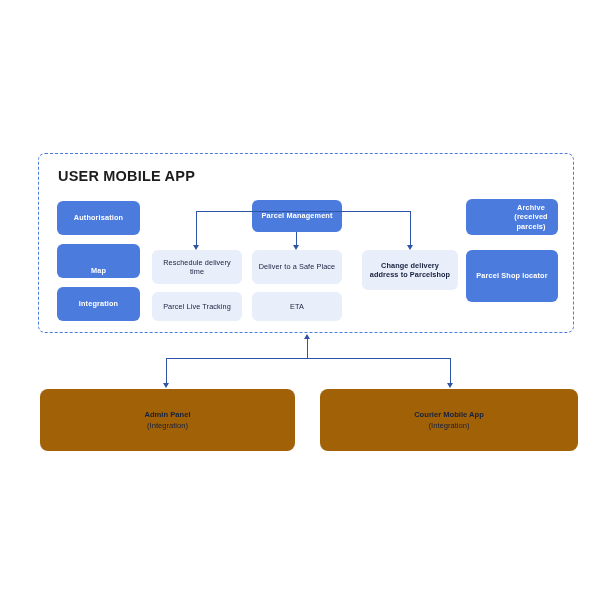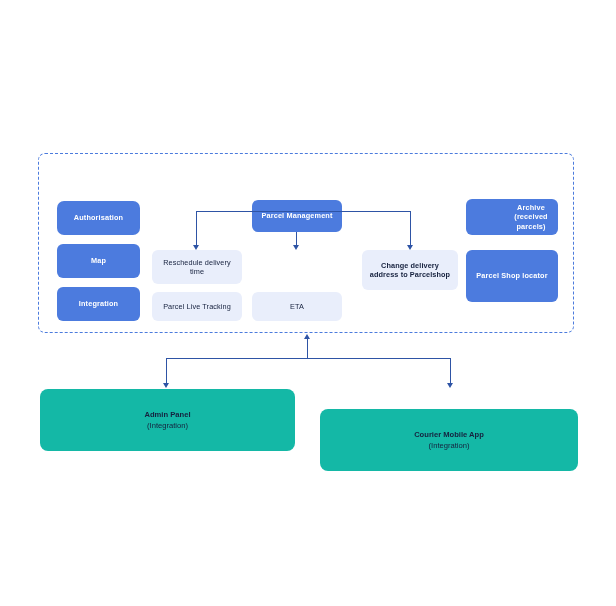--- a/index.html
+++ b/index.html
@@ -70,21 +70,21 @@
 
   .node-light {
     background: #e9eefb;
     color: #16213e;
     font-size: 7.3px;
     font-weight: normal;
     letter-spacing: 0.1px;
   }
 
   .node-integration {
-    background: #14b8a6;
+    background: #a16207;
     border-radius: 8px;
     color: #16213e;
     font-size: 7.6px;
     line-height: 1.45;
   }
   .node-integration .int-title {
     font-weight: bold;
     display: block;
   }
   .node-integration .int-sub {
@@ -110,26 +110,27 @@
   .arrow-down { border-top: 5px solid #2e54a5; }
   .arrow-up   { border-bottom: 5px solid #2e54a5; }
 </style>
 </head>
 <body>
 
 <div class="canvas">
 
   <div class="app-container"></div>
 
-
-  <div class="node node-solid" style="left:57px; top:201px; width:83px; height:34px;border-radius:7px;">
+  <div class="app-title">USER MOBILE APP</div>
+
+  <div class="node node-solid" style="left:57px; top:201px; width:83px; height:34px;">
     <span>Authorisation</span>
   </div>
 
-  <div class="node node-solid" style="left:57px; top:244px; width:83px; height:34px;">
+  <div class="node node-solid" style="left:57px; top:244px; width:83px; height:34px;align-items:flex-end;">
     <span>Map</span>
   </div>
 
   <div class="node node-solid" style="left:57px; top:287px; width:83px; height:34px;">
     <span>Integration</span>
   </div>
 
   <div class="node node-solid" style="left:252px; top:200px; width:90px; height:32px;text-align:center;">
     <span>Parcel Management</span>
   </div>
@@ -142,20 +143,23 @@
   <div class="conn conn-v" style="left:296px; top:232px; height:14px;"></div>
   <div class="arrow-down" style="left:293px; top:245px;"></div>
 
   <div class="conn conn-v" style="left:410px; top:211px; height:35px;"></div>
   <div class="arrow-down" style="left:407px; top:245px;"></div>
 
   <div class="node node-light" style="left:152px; top:250px; width:90px; height:34px;">
     <span>Reschedule delivery time</span>
   </div>
 
+  <div class="node node-light" style="left:252px; top:250px; width:90px; height:34px;">
+    <span>Deliver to a Safe Place</span>
+  </div>
 
   <div class="node node-light" style="left:362px; top:250px; width:96px; height:40px;font-weight:bold;">
     <span>Change delivery address to Parcelshop</span>
   </div>
 
   <div class="node node-light" style="left:152px; top:292px; width:90px; height:29px;">
     <span>Parcel Live Tracking</span>
   </div>
 
   <div class="node node-light" style="left:252px; top:292px; width:90px; height:29px;">
@@ -181,20 +185,20 @@
   <div class="conn conn-v" style="left:450px; top:358px; height:26px;"></div>
   <div class="arrow-down" style="left:447px; top:383px;"></div>
 
   <div class="node node-integration" style="left:40px; top:389px; width:255px; height:62px;">
     <div>
       <span class="int-title">Admin Panel</span>
       <span class="int-sub">(Integration)</span>
     </div>
   </div>
 
-  <div class="node node-integration" style="left:320px; top:389px; width:258px; height:62px;margin-top:20px;">
+  <div class="node node-integration" style="left:320px; top:389px; width:258px; height:62px;">
     <div>
       <span class="int-title">Courier Mobile App</span>
       <span class="int-sub">(Integration)</span>
     </div>
   </div>
 
 </div>
 
 </body></html>

